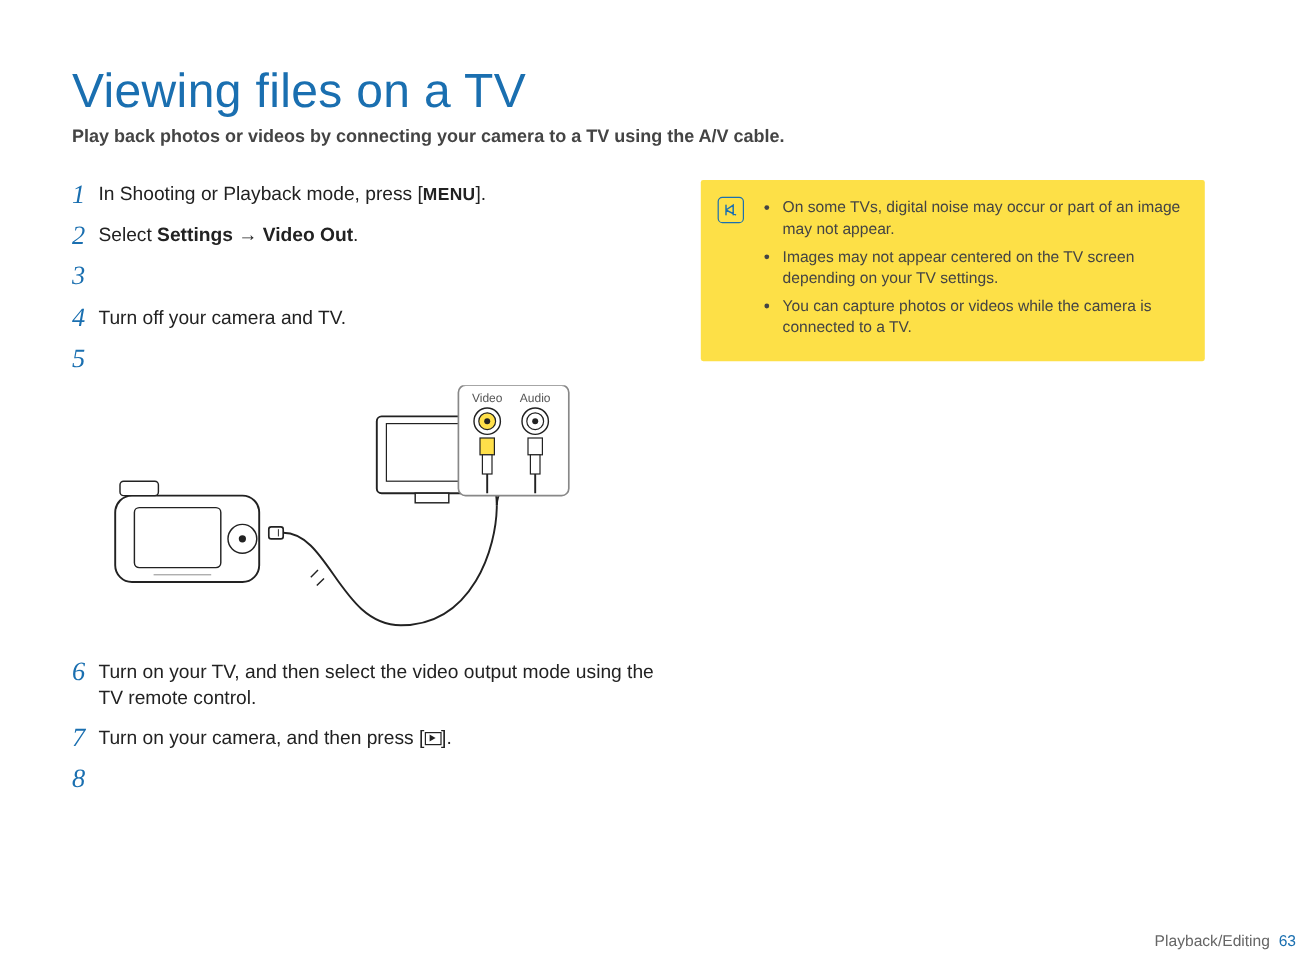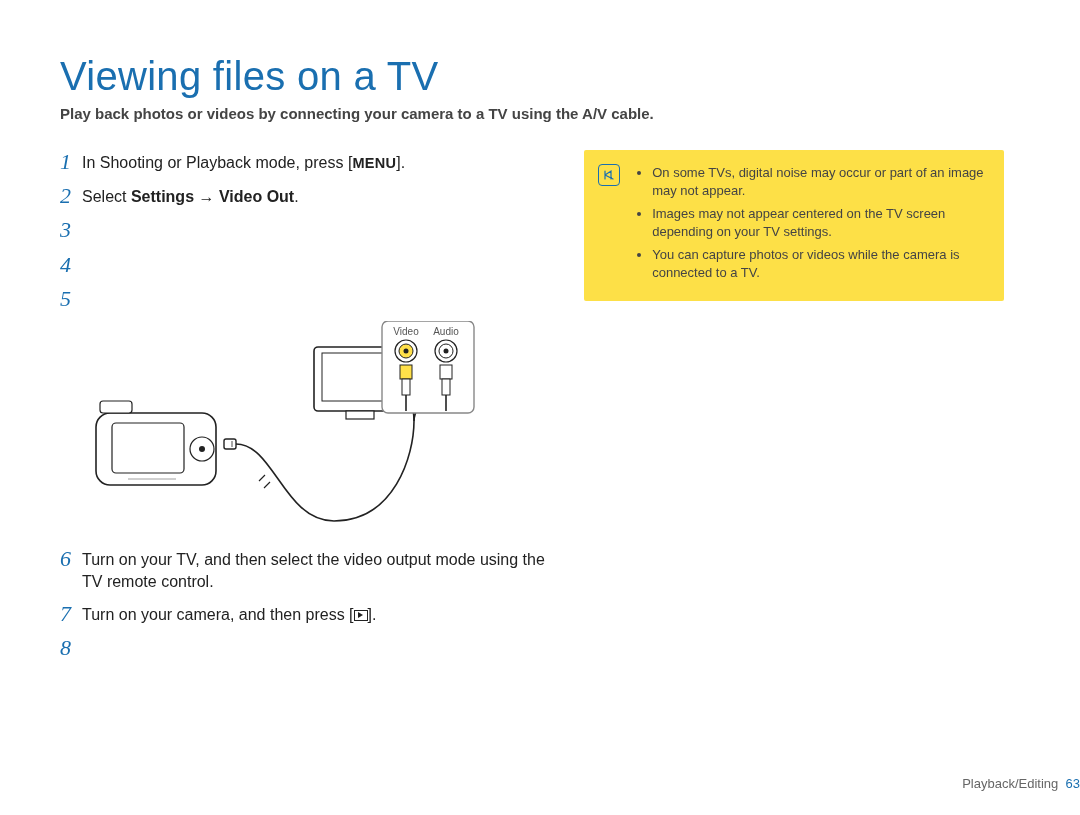--- a/index.html
+++ b/index.html
@@ -178,20 +178,21 @@
             <span>Select </span><span class="bold">Settings → Video Out</span><span>.</span>
           </span>
         </li>
 
         <li class="step">
           <span class="step-num">3</span>
         </li>
 
         <li class="step">
           <span class="step-num">4</span>
+          <span class="step-text">Turn off your camera and TV.</span>
         </li>
 
         <li class="step">
           <span class="step-num">5</span>
         </li>
 
         <li>
           <div class="diagram-block">
             <svg class="diagram" viewBox="0 0 460 210">
 

